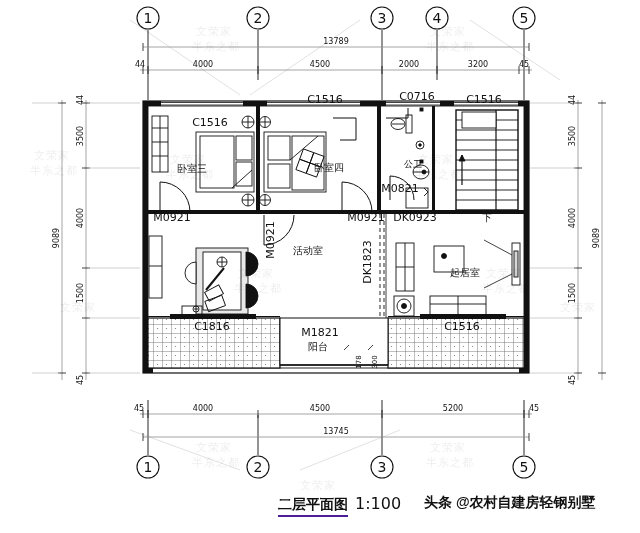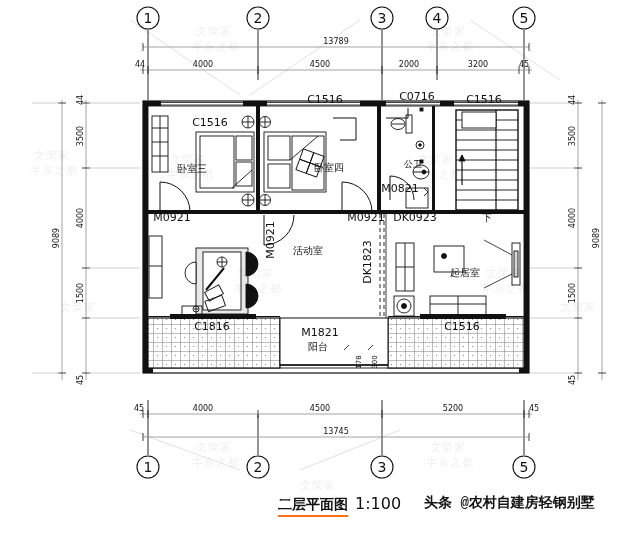--- a/index.html
+++ b/index.html
@@ -4,25 +4,25 @@
 <style>
   html,body{margin:0;padding:0;background:#fff;}
   body{width:640px;height:533px;overflow:hidden;
        font-family:"DejaVu Sans","Liberation Sans",sans-serif;color:#111;}
   #stage{position:relative;width:640px;height:533px;background:#fff;}
   svg{display:block;}
   .wm{position:absolute;font-family:Liberation Sans, sans-serif;color:#000;
       opacity:.07;font-size:11px;letter-spacing:1px;white-space:nowrap;
       pointer-events:none;user-select:none;}
   .title-wrap{position:absolute;left:278px;top:494px;display:flex;align-items:baseline;gap:7px;}
-  .title-main{font-size:14px;font-weight:bold;border-bottom:2px solid #f97316;padding-bottom:1px;
+  .title-main{font-size:14px;font-weight:bold;border-bottom:2px solid #4c1d95;padding-bottom:1px;
      font-family:"DejaVu Sans",sans-serif;}
   .title-scale{font-size:16px;font-family:"DejaVu Sans",sans-serif;}
   .credit{position:absolute;left:424px;top:494px;font-size:14px;font-weight:bold;
-     font-family:Liberation Mono, monospace;white-space:nowrap;}
+     font-family:Liberation Sans, sans-serif;white-space:nowrap;}
 </style>
 </head>
 <body>
 
 <div id="stage">
 
   <div class="wm" style="left:34px;top:148px;">文荣家</div>
   <div class="wm" style="left:30px;top:163px;">半东之都</div>
   <div class="wm" style="left:196px;top:24px;">文荣家</div>
   <div class="wm" style="left:192px;top:39px;">半东之都</div>

